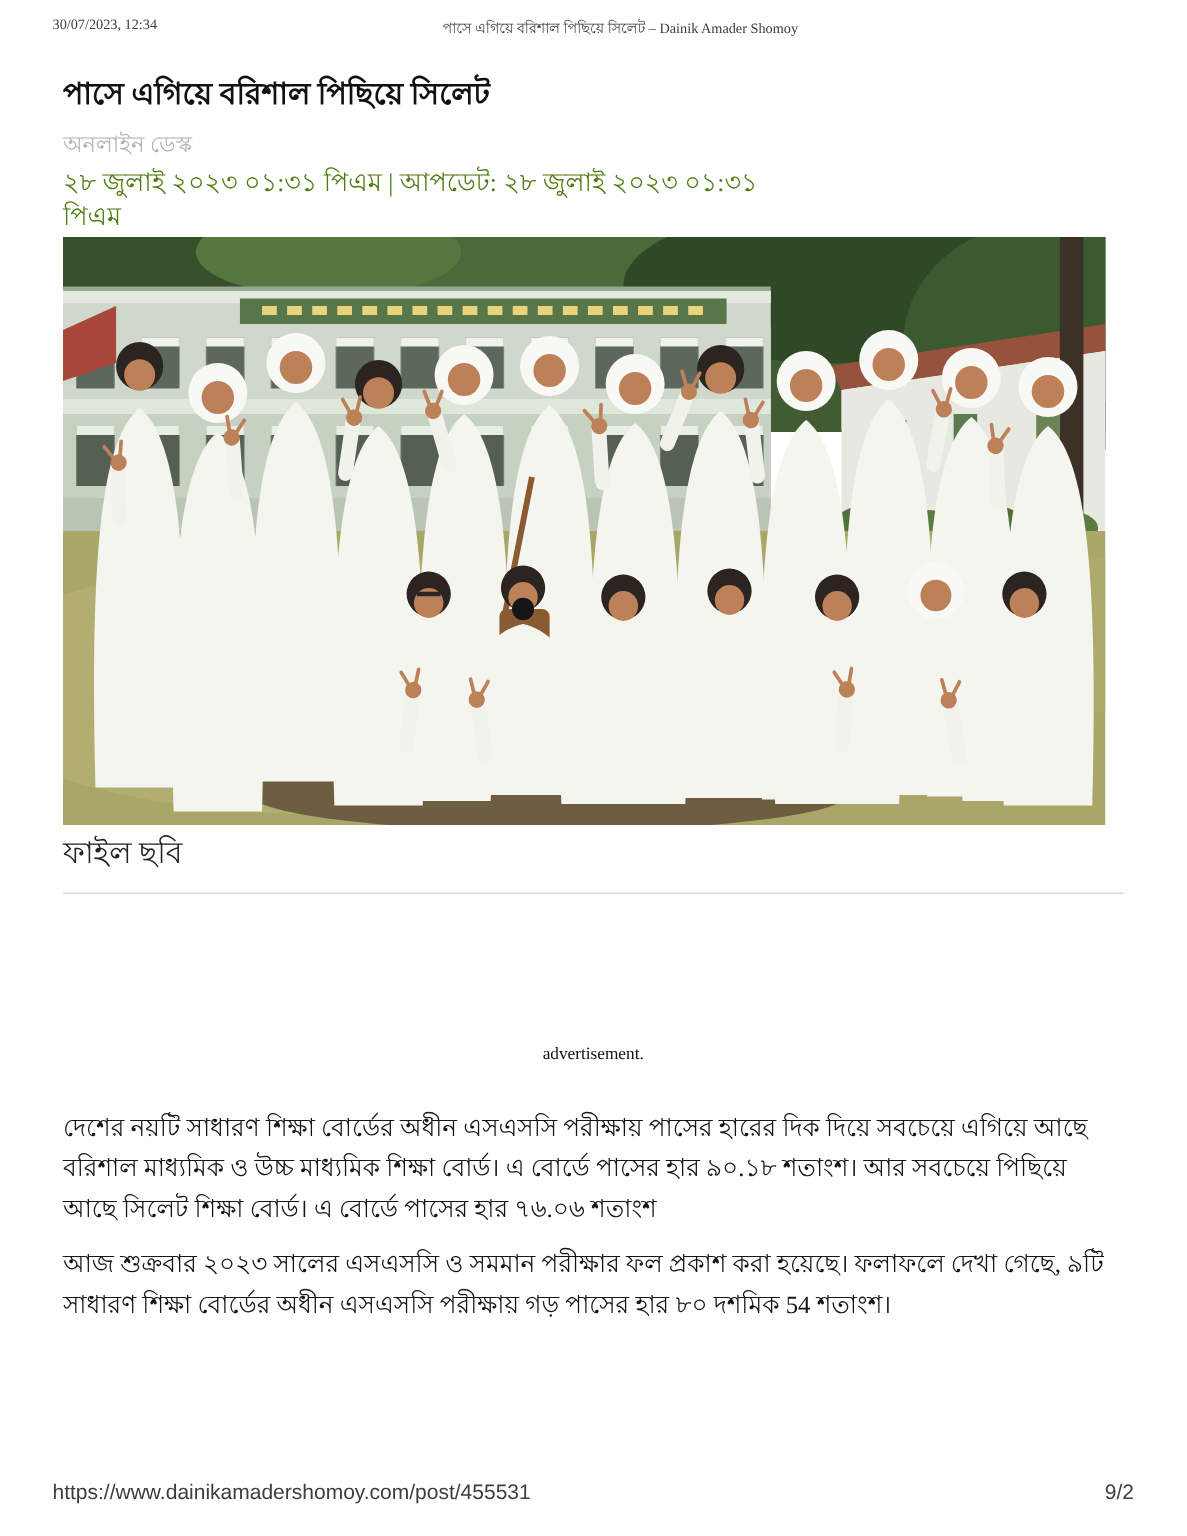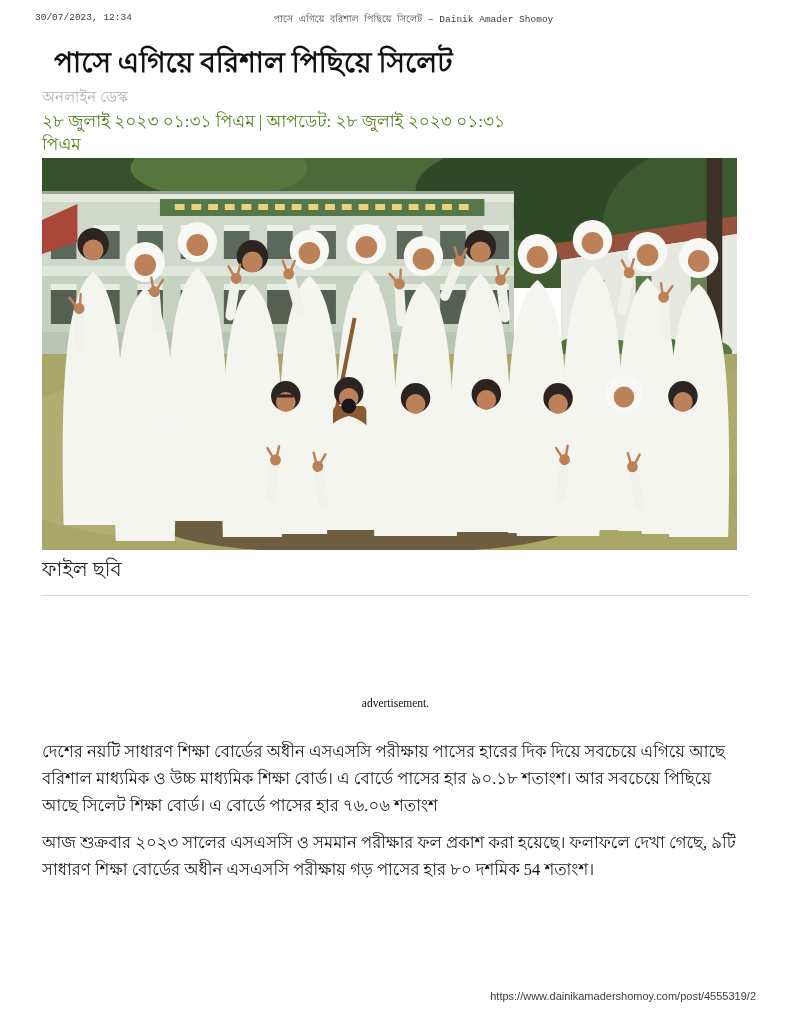--- a/index.html
+++ b/index.html
@@ -1,38 +1,38 @@
 <!DOCTYPE html>
 <html><head>
 <meta charset="utf-8">
 <style>
   html,body{margin:0;padding:0;background:#fff;}
   .page{position:relative;width:791px;height:1024px;background:#ffffff;overflow:hidden;
         font-family:"Liberation Serif",serif;color:#1b1b1b;}
   
   .print-header{position:absolute;top:12px;left:0;right:0;height:14px;
-        font-family:Liberation Mono, monospace;font-size:9.5px;color:#3d3d3d;}
+        font-family:Liberation Serif, serif;font-size:9.5px;color:#3d3d3d;}
   .ph-time{position:absolute;left:35px;top:0;}
   .ph-title{position:absolute;left:0;right:0;top:0;text-align:center;margin-left:36px;}
   
   .content{position:absolute;left:42px;top:40px;width:707px;}
-  .headline{margin:8px 12px 0;font-size:28px;line-height:30px;font-weight:bold;color:#111;}
+  .headline{margin:8px 0 0;font-size:20px;line-height:30px;font-weight:bold;color:#111;}
   .byline{margin-top:10px;font-size:15px;line-height:18px;color:#aeb3b8;}
   .dates{margin-top:4px;font-size:17px;line-height:23px;max-width:470px;color:#4d7c0f;}
   .photo-wrap{margin-top:2px;width:695px;height:392px;}
   .photo-wrap svg{display:block;width:695px;height:392px;}
   .caption{margin-top:9px;font-size:20px;line-height:20px;color:#222;}
   .divider{border:none;border-top:1px solid #d8d8d8;margin:16px 0 0;width:707px;}
   .ad{margin-top:100px;text-align:center;font-size:11.5px;line-height:14px;color:#111;}
   .body-text{margin-top:28px;}
   .body-text p{margin:0 0 10px;font-size:16.5px;line-height:27px;color:#151515;}
   
   .print-footer{position:absolute;left:35px;right:35px;bottom:22px;
-        font-family:"Liberation Sans",sans-serif;font-size:11px;color:#3d3d3d;
-        display:flex;justify-content:flex-end;}
+        font-family:"Liberation Sans",sans-serif;font-size:14px;color:#3d3d3d;
+        display:flex;justify-content:space-between;}
 </style>
 </head>
 <body>
 
 <div class="page">
 
   <div class="print-header">
     <span class="ph-time">30/07/2023, 12:34</span>
     <span class="ph-title">পাসে এগিয়ে বরিশাল পিছিয়ে সিলেট – Dainik Amader Shomoy</span>
   </div>

